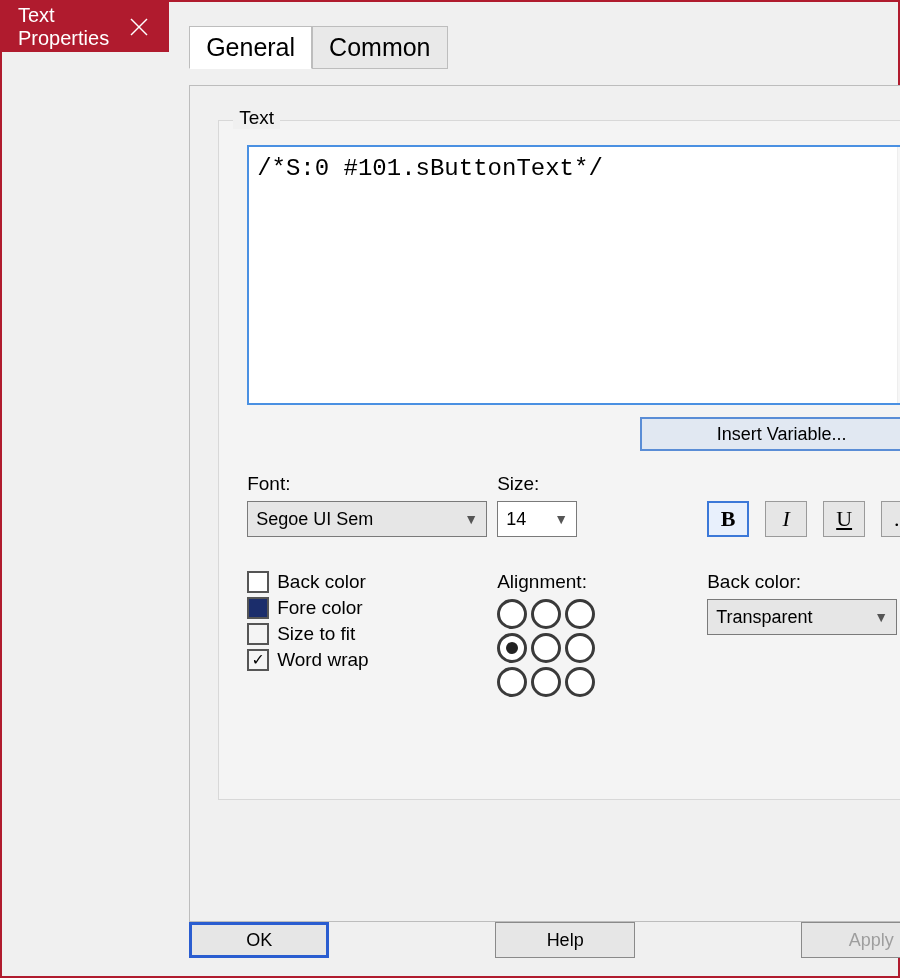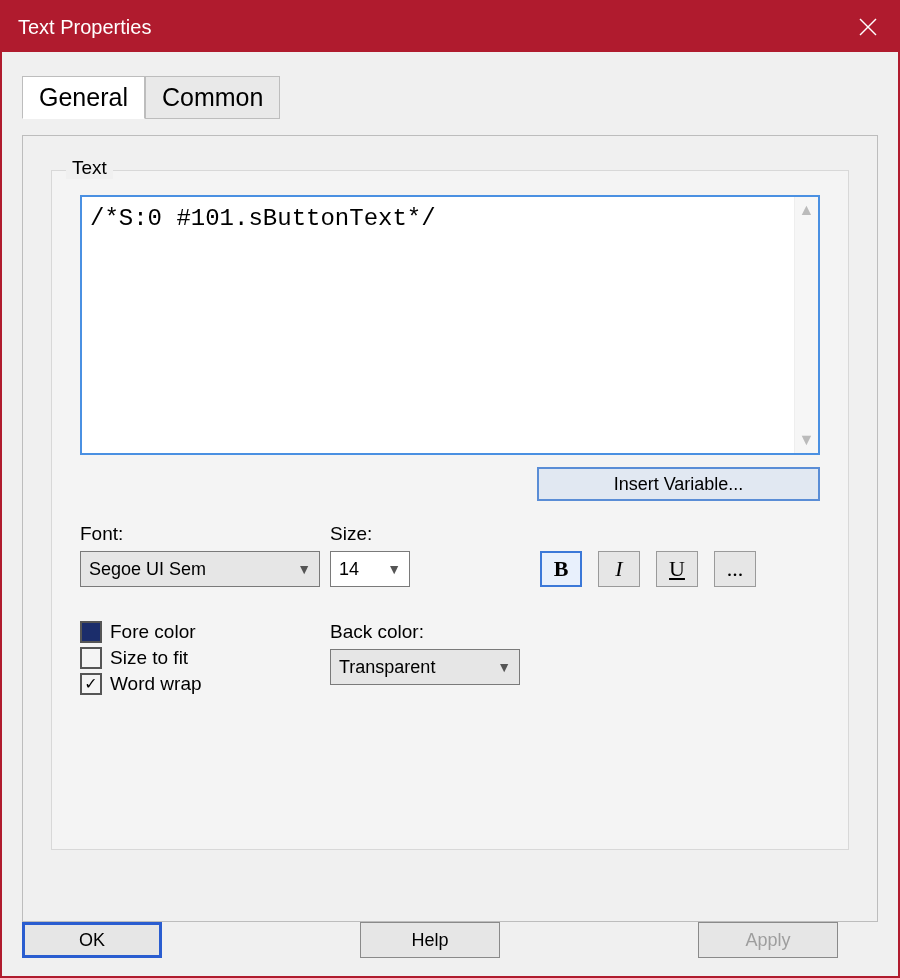--- a/index.html
+++ b/index.html
@@ -12,21 +12,21 @@
     height: 978px;
     overflow: hidden;
     color: #000;
   }
   .window {
     width: 900px;
     height: 978px;
     border: 2px solid #b01b2e;
     background: #f0f0f0;
     display: flex;
-    flex-direction: column;
+    flex-direction: row;
   }
   .titlebar {
     height: 50px;
     background: #b01b2e;
     color: #fff;
     display: flex;
     align-items: center;
     padding: 0 0 0 16px;
     font-size: 20px;
     font-weight: 400;
@@ -296,33 +296,51 @@
             <div class="stylebtn active">B</div>
             <div class="stylebtn italic">I</div>
             <div class="stylebtn underline">U</div>
             <div class="stylebtn">...</div>
           </div>
         </div>
 
         <div class="low-grid">
           <div class="checklist">
             <div class="row">
+              <div class="swatch white"></div>
+              <span>Back color</span>
+            </div>
+            <div class="row">
               <div class="swatch navy"></div>
               <span>Fore color</span>
             </div>
             <div class="row">
               <div class="chk"></div>
               <span>Size to fit</span>
             </div>
             <div class="row">
               <div class="chk">✓</div>
               <span>Word wrap</span>
             </div>
           </div>
 
+          <div>
+            <div class="label">Alignment:</div>
+            <div class="align-grid">
+              <div class="align-cell"></div>
+              <div class="align-cell"></div>
+              <div class="align-cell"></div>
+              <div class="align-cell sel"></div>
+              <div class="align-cell"></div>
+              <div class="align-cell"></div>
+              <div class="align-cell"></div>
+              <div class="align-cell"></div>
+              <div class="align-cell"></div>
+            </div>
+          </div>
 
           <div>
             <div class="label">Back color:</div>
             <div class="combo" style="width:190px">
               <span>Transparent</span>
               <span class="darr">▼</span>
             </div>
           </div>
         </div>
 

